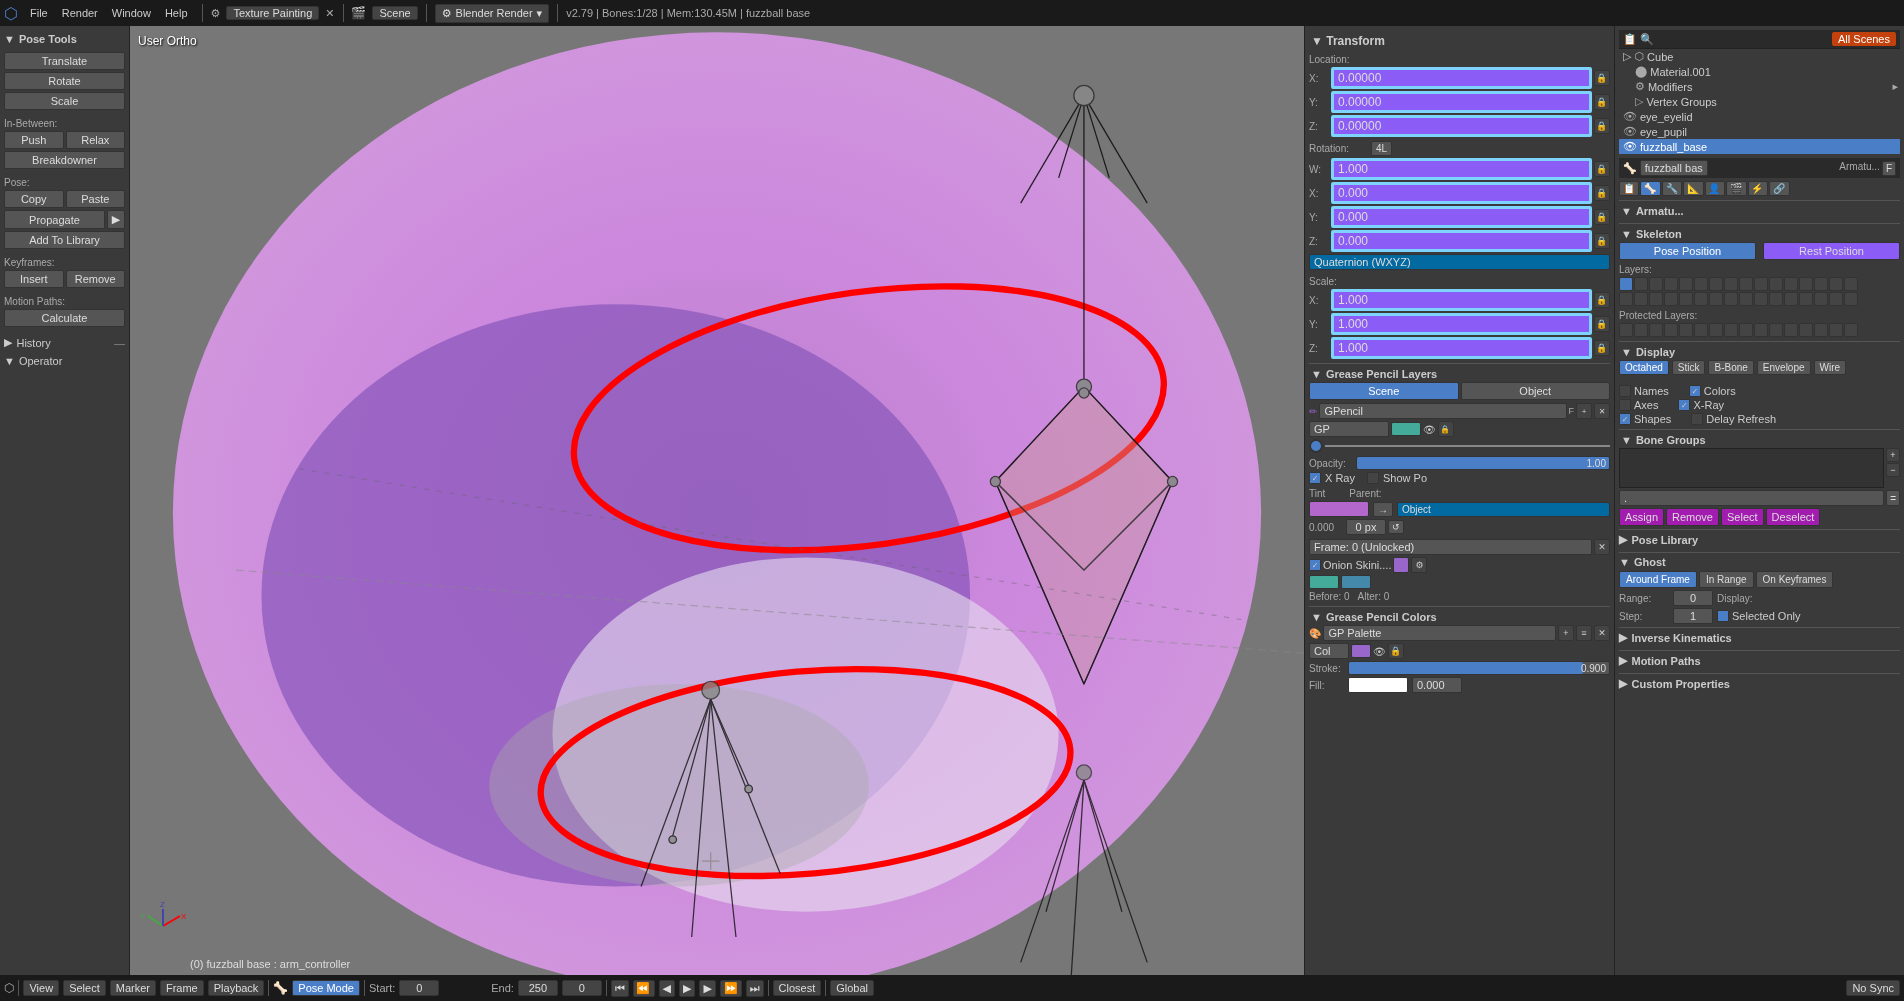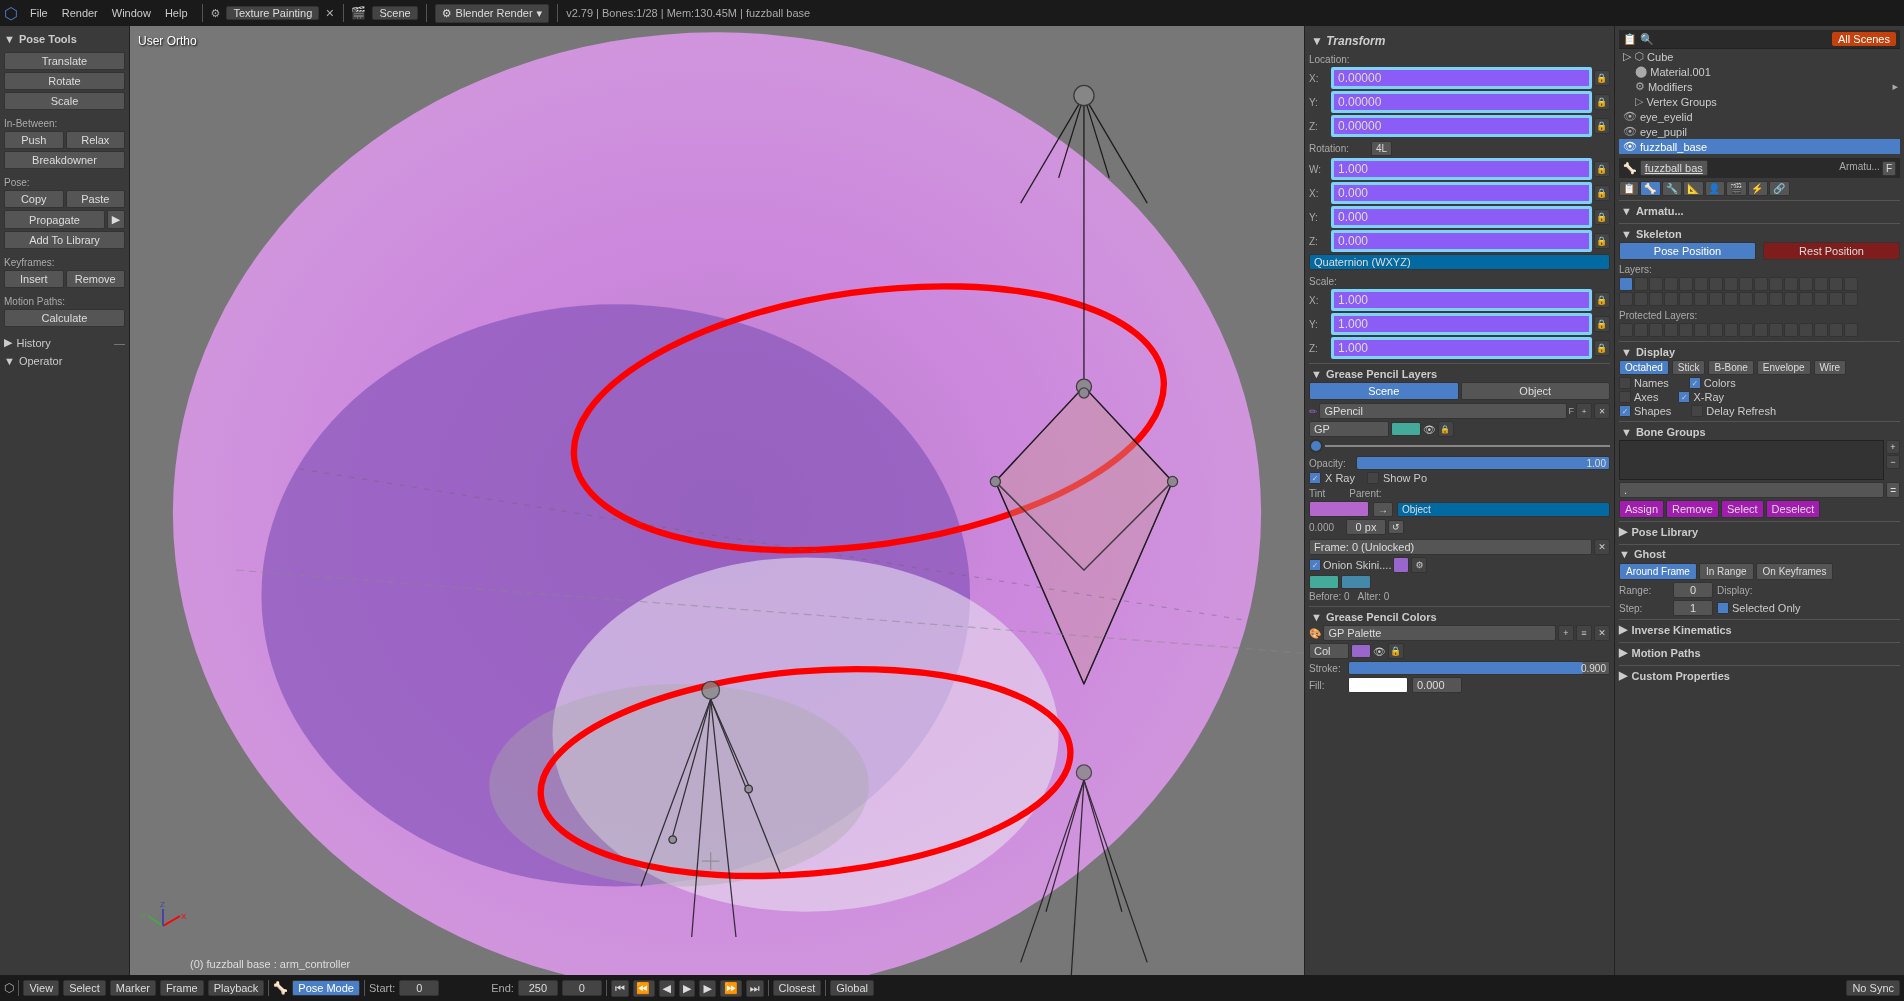--- a/index.html
+++ b/index.html
@@ -34,40 +34,40 @@
     .right-panel-armature { width: 290px; background: #3a3a3a; border-left: 1px solid #222; padding: 4px; overflow-y: auto; }
 
     .prop-row { display: flex; align-items: center; gap: 2px; margin-bottom: 2px; }
     .prop-label { color: #aaa; width: 20px; font-size: 10px; }
     .prop-value { flex: 1; background: #8b5cf6; border: 3px solid #7dd3fc; color: #ddd; padding: 1px 4px; font-size: 12px; border-radius: 2px; }
     .prop-lock { width: 16px; height: 16px; background: #444; border: 1px solid #333; border-radius: 2px; display: flex; align-items: center; justify-content: center; font-size: 9px; cursor: pointer; }
     .section-title { color: #ccc; font-size: 11px; font-weight: bold; padding: 4px 2px 2px; border-top: 1px solid #555; margin-top: 4px; display: flex; align-items: center; gap: 4px; }
     .dropdown-field { background: #0369a1; border: 1px solid #333; color: #ddd; padding: 1px 4px; font-size: 11px; border-radius: 2px; display: flex; align-items: center; justify-content: space-between; cursor: pointer; }
 
     
-    .transform-header { color: #ccc; font-size: 12px; font-weight: bold; padding: 4px 2px; font-style: italic; }
+    .transform-header { color: #ccc; font-size: 12px; font-weight: bold; padding: 4px 2px; }
     .checkbox-row { display: flex; align-items: center; gap: 4px; margin-bottom: 2px; }
     .checkbox { width: 12px; height: 12px; background: #4a7ec7; border: 1px solid #333; border-radius: 1px; cursor: pointer; display: flex; align-items: center; justify-content: center; font-size: 8px; }
     .checkbox.unchecked { background: #444; }
     .gp-layer { background: #555; border: 1px solid #333; color: #ddd; padding: 1px 4px; font-size: 11px; border-radius: 2px; flex: 1; }
     .slider-container { display: flex; align-items: center; gap: 2px; margin-bottom: 2px; }
     .slider-label { color: #aaa; width: 45px; font-size: 10px; }
     .slider-bar { flex: 1; height: 14px; background: #555; border: 1px solid #333; border-radius: 2px; position: relative; }
     .slider-fill { height: 100%; background: #4a7ec7; border-radius: 2px; }
     .slider-value { position: absolute; right: 3px; top: 0; font-size: 10px; color: #ddd; line-height: 14px; }
 
     
     .pose-btn { background: #4a7ec7; border: 1px solid #333; color: #fff; padding: 2px 8px; font-size: 11px; cursor: pointer; border-radius: 2px; }
-    .pose-btn-inactive { background: #7f1d1d; border: 1px solid #333; color: #ddd; padding: 2px 8px; font-size: 11px; cursor: pointer; border-radius: 2px; }
+    .pose-btn-inactive { background: #8b5cf6; border: 1px solid #333; color: #ddd; padding: 2px 8px; font-size: 11px; cursor: pointer; border-radius: 2px; }
     .layer-grid { display: grid; grid-template-columns: repeat(16, 14px); gap: 1px; margin-bottom: 4px; }
     .layer-cell { width: 14px; height: 14px; background: #444; border: 1px solid #333; border-radius: 2px; cursor: pointer; }
     .layer-cell.active { background: #4a7ec7; }
     .display-btn { background: #4a7ec7; border: 1px solid #333; color: #fff; padding: 1px 5px; font-size: 10px; cursor: pointer; border-radius: 2px; }
     .display-btn-inactive { background: #555; border: 1px solid #333; color: #ddd; padding: 1px 5px; font-size: 10px; cursor: pointer; border-radius: 2px; }
-    .display-row { display: flex; align-items: center; gap: 3px; flex-wrap: wrap; margin-bottom: 2px; }
+    .display-row { display: flex; align-items: center; gap: 3px; flex-wrap: wrap; margin-bottom: 10px; }
     .collapsible-header { display: flex; align-items: center; gap: 4px; cursor: pointer; padding: 3px 0; border-top: 1px solid #555; margin-top: 3px; color: #ccc; font-size: 11px; font-weight: bold; }
 
     
     .topbar-menu { display: flex; align-items: flex-end; gap: 2px; }
     .topbar-menu-item { color: #ccc; padding: 2px 6px; cursor: pointer; font-size: 11px; }
     .topbar-separator { width: 1px; height: 18px; background: #555; margin: 0 2px; }
     .topbar-title { color: #ddd; font-size: 11px; padding: 0 6px; background: #444; border: 1px solid #333; border-radius: 2px; }
     .topbar-engine { background: #444; border: 1px solid #333; color: #ddd; padding: 2px 6px; font-size: 11px; border-radius: 2px; display: flex; align-items: center; gap: 4px; }
     .version-info { color: #aaa; font-size: 11px; }
 
@@ -538,21 +538,21 @@
           </div>
           <div class="object-item selected" style="padding-left:4px;">
             <span>👁</span>
             <span>fuzzball_base</span>
           </div>
         </div>
 
         <div style="display:flex; align-items:center; justify-content:space-between; background:#2a2a2a; padding:2px 4px; margin-bottom:3px;">
           <div style="display:flex; align-items:center; gap:3px;">
             <span style="color:#aaa;">🦴</span>
-            <span style="background:#555; border:1px solid #333; padding:1px 4px; border-radius:2px; color:#ddd; font-size:11px; cursor:pointer;text-decoration:underline;">fuzzball bas</span>
+            <span style="background:#555; border:1px solid #333; padding:1px 4px; border-radius:2px; color:#ddd; font-size:11px; cursor:pointer;">fuzzball bas</span>
           </div>
           <div style="display:flex; gap:2px;">
             <span style="color:#aaa; font-size:10px;">Armatu...</span>
             <button class="btn" style="padding:1px 3px; font-size:10px;">F</button>
           </div>
         </div>
 
         <div style="display:flex; gap:1px; margin-bottom:4px; overflow-x:auto;">
           <button class="btn" style="padding:1px 3px; font-size:10px;">📋</button>
           <button class="btn" style="padding:1px 3px; font-size:10px; background:#4a7ec7; color:white;">🦴</button>

